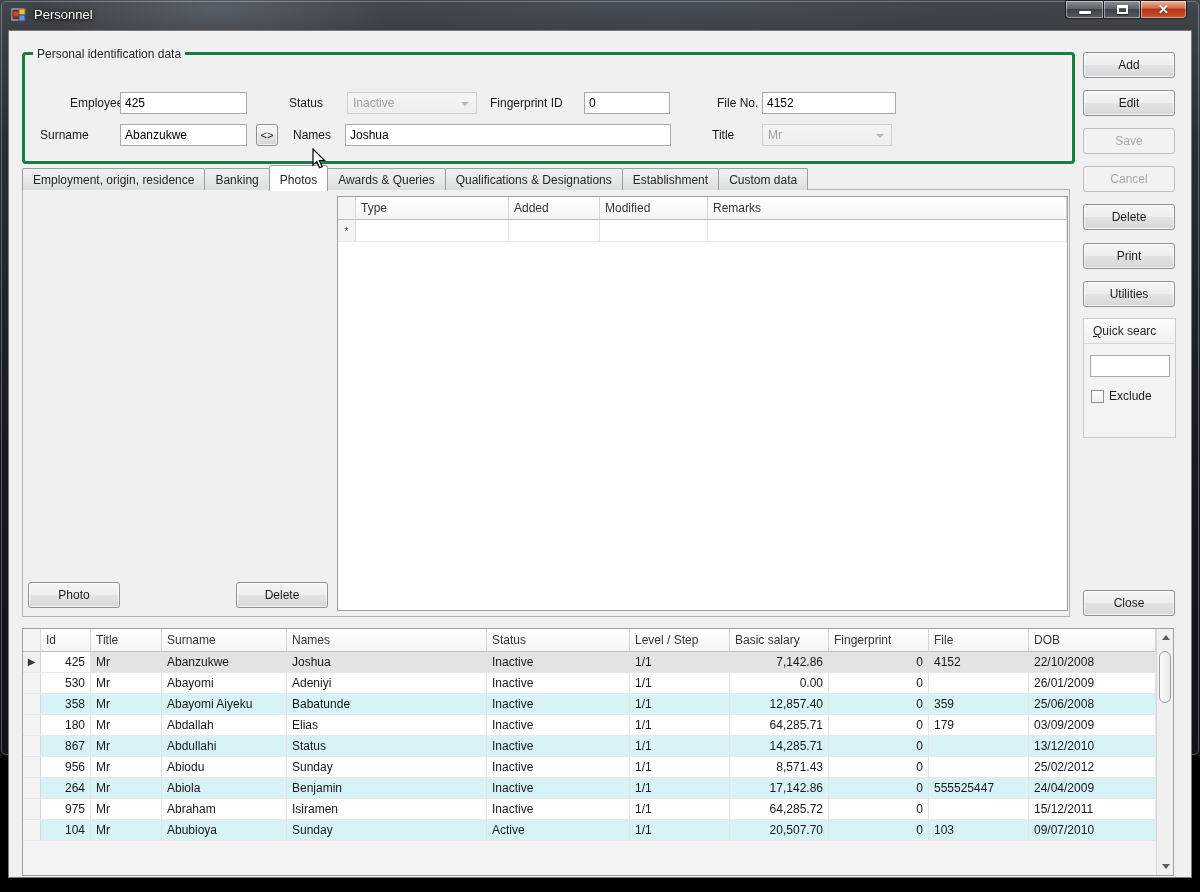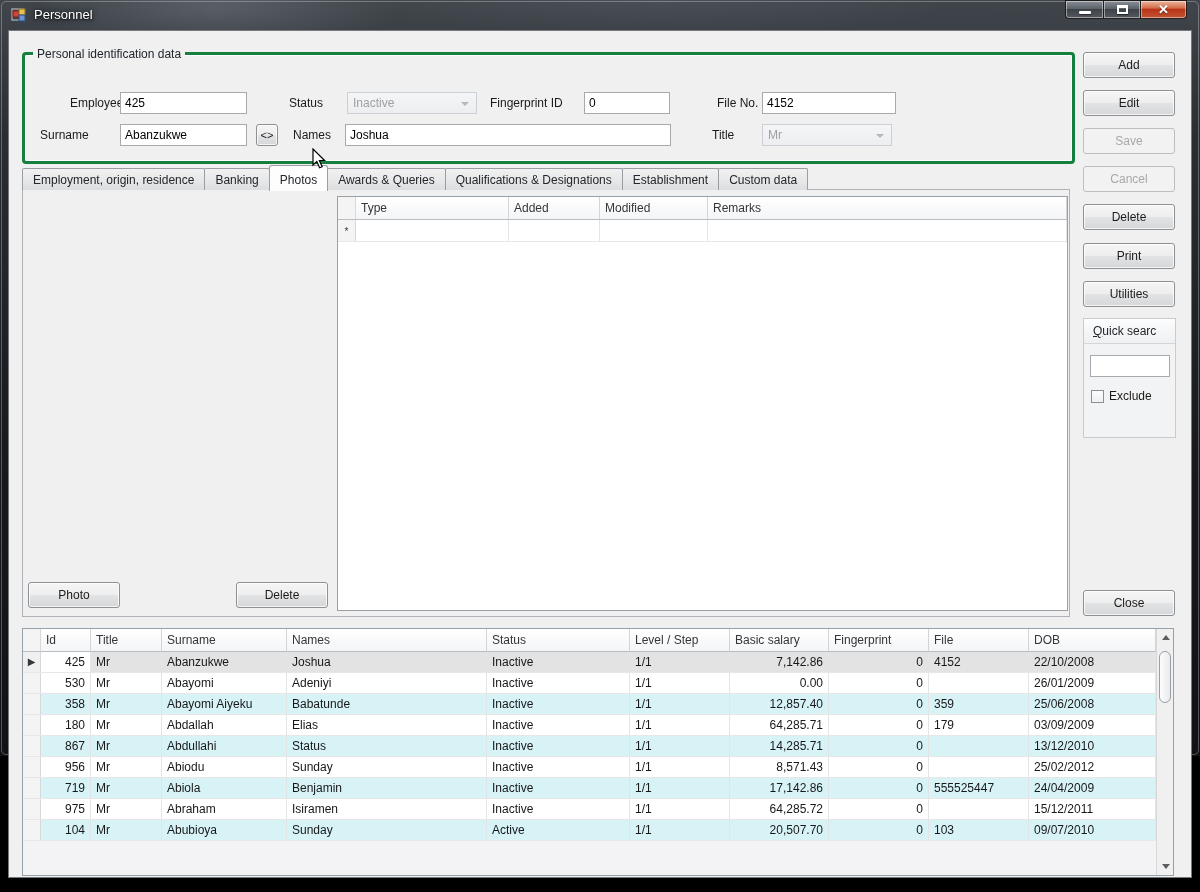--- a/index.html
+++ b/index.html
@@ -332,21 +332,21 @@
             <div class="g-cell" style="width: 200px;">Sunday</div>
             <div class="g-cell" style="width: 143px;">Inactive</div>
             <div class="g-cell" style="width: 100px;">1/1</div>
             <div class="g-cell right" style="width: 99px;">8,571.43</div>
             <div class="g-cell right" style="width: 100px;">0</div>
             <div class="g-cell" style="width: 100px;"></div>
             <div class="g-cell" style="flex: 1 1 auto;">25/02/2012</div>
           </div>
           <div class="g-row alt">
             <div class="g-ind"></div>
-            <div class="g-cell right" style="width: 50px;">719</div>
+            <div class="g-cell right" style="width: 50px;">264</div>
             <div class="g-cell" style="width: 71px;">Mr</div>
             <div class="g-cell" style="width: 125px;">Abiola</div>
             <div class="g-cell" style="width: 200px;">Benjamin</div>
             <div class="g-cell" style="width: 143px;">Inactive</div>
             <div class="g-cell" style="width: 100px;">1/1</div>
             <div class="g-cell right" style="width: 99px;">17,142.86</div>
             <div class="g-cell right" style="width: 100px;">0</div>
             <div class="g-cell" style="width: 100px;">555525447</div>
             <div class="g-cell" style="flex: 1 1 auto;">24/04/2009</div>
           </div>

